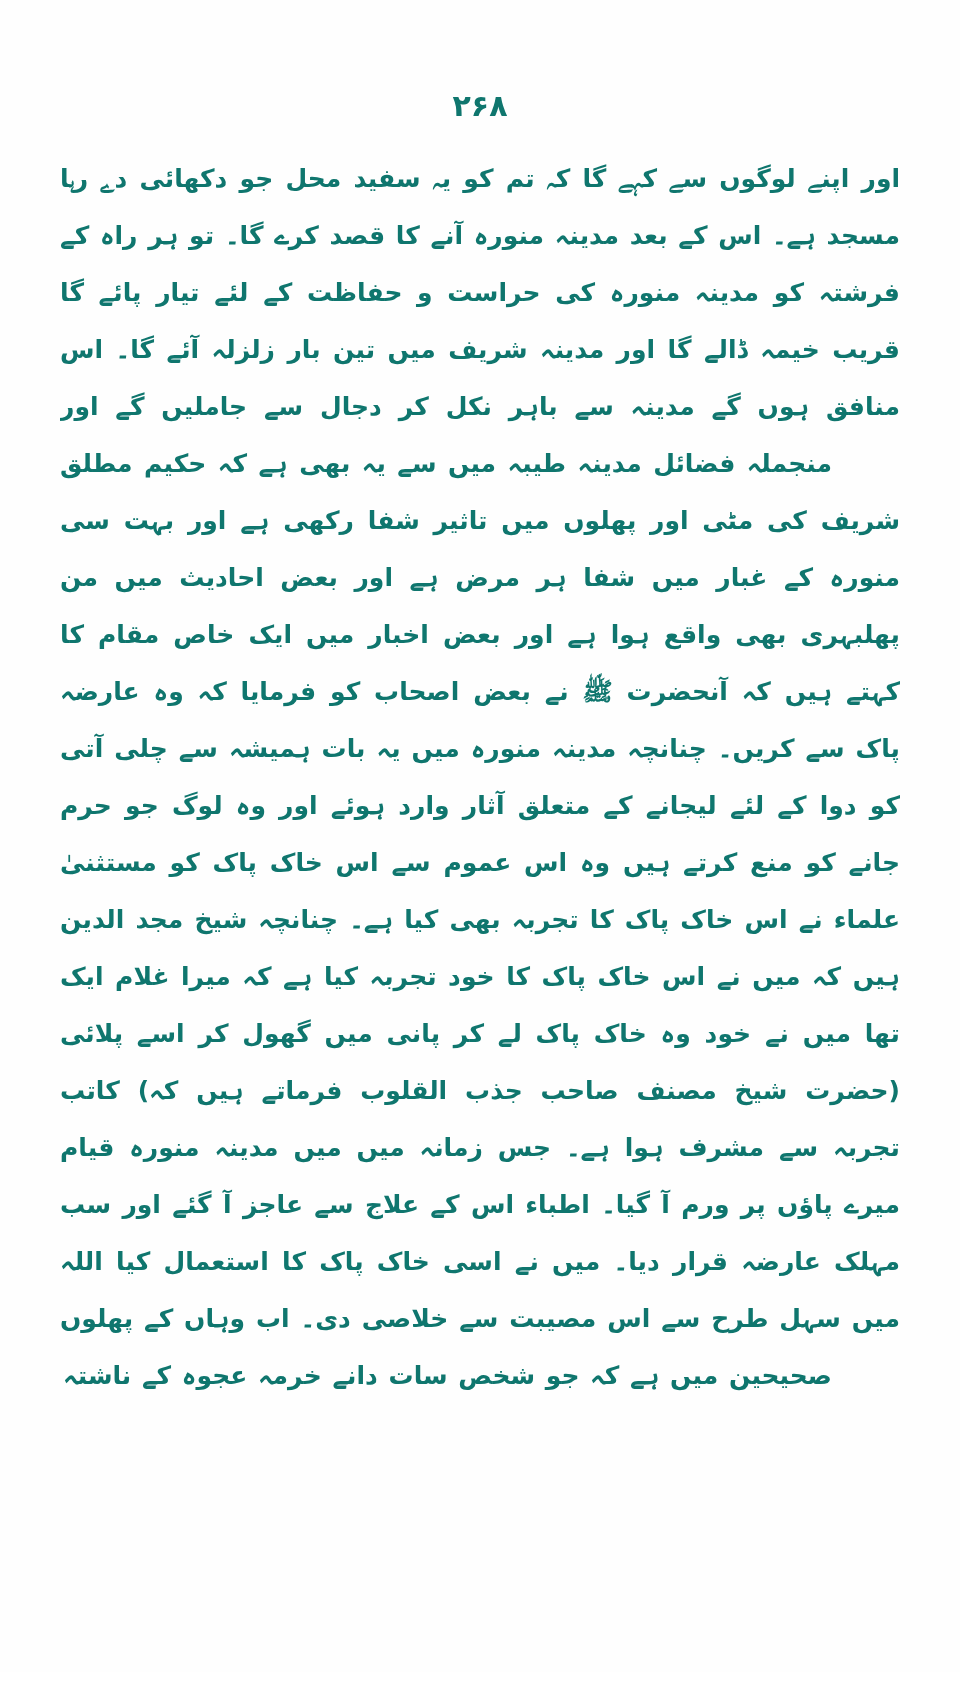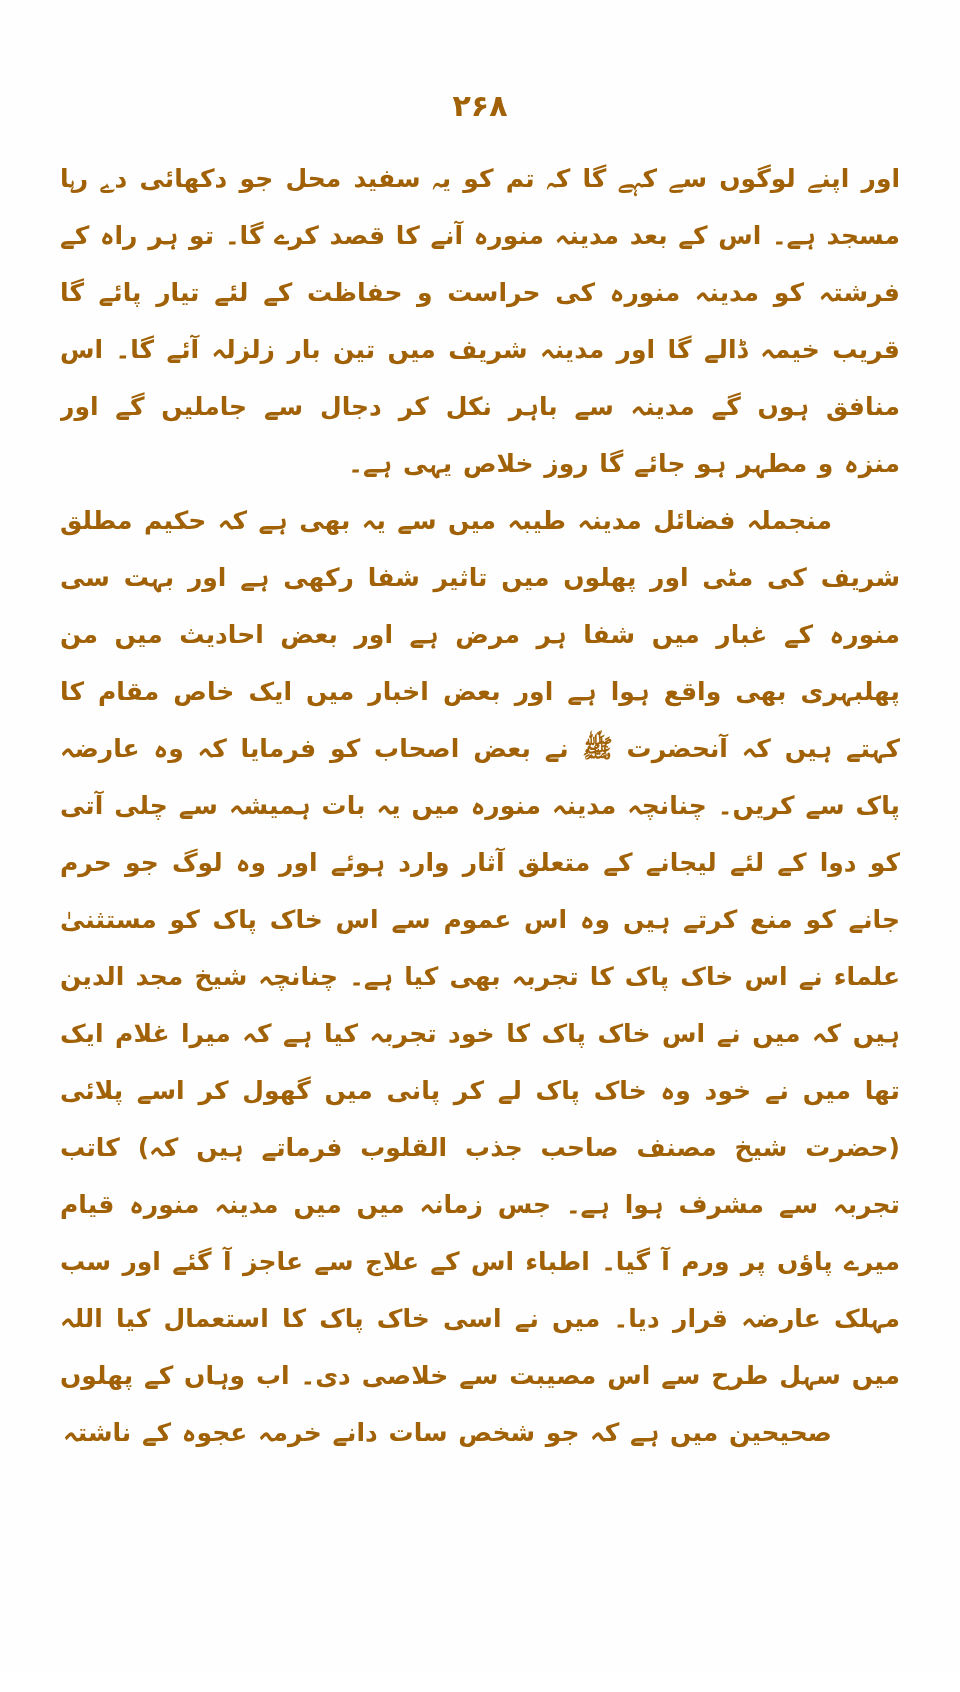--- a/index.html
+++ b/index.html
@@ -7,21 +7,21 @@
     padding: 0;
     background: #ffffff;
   }
   .page {
     position: relative;
     width: 960px;
     height: 1672px;
     background: #fefefe;
     overflow: hidden;
     font-family: "DejaVu Sans", sans-serif;
-    color: #a16207;
+    color: #0f766e;
   }
   .page-number {
     position: absolute;
     top: 88px;
     left: 0;
     width: 100%;
     text-align: center;
     font-size: 30px;
     font-weight: bold;
     letter-spacing: 2px;
@@ -57,21 +57,20 @@
 <body>
 
 <div class="page">
   <div class="page-number">۲۶۸</div>
   <div class="text-block" id="lines-container">
       <div class="line" dir="rtl">اور اپنے لوگوں سے کہے گا کہ تم کو یہ سفید محل جو دکھائی دے رہا ہے کونسا ہے؟ یہ احمد ﷺ کی</div>
       <div class="line" dir="rtl">مسجد ہے۔ اس کے بعد مدینہ منورہ آنے کا قصد کرے گا۔ تو ہر راہ کے سرے پر ایک ایک</div>
       <div class="line" dir="rtl">فرشتہ کو مدینہ منورہ کی حراست و حفاظت کے لئے تیار پائے گا اور وادی مجتمع السیول کے</div>
       <div class="line" dir="rtl">قریب خیمہ ڈالے گا اور مدینہ شریف میں تین بار زلزلہ آئے گا۔ اس وقت جتنے کافر فاسق و</div>
       <div class="line" dir="rtl">منافق ہوں گے مدینہ سے باہر نکل کر دجال سے جاملیں گے اور مدینہ ہر خبیث نجس سے</div>
-      <div class="line para-end" dir="rtl">منزہ و مطہر ہو جائے گا روز خلاص یہی ہے۔</div>
       <div class="line indent" dir="rtl">منجملہ فضائل مدینہ طیبہ میں سے یہ بھی ہے کہ حکیم مطلق جل وعلا شانہ کے مدینہ</div>
       <div class="line" dir="rtl">شریف کی مٹی اور پھلوں میں تاثیر شفا رکھی ہے اور بہت سی احادیث میں آیا ہے کہ مدینہ</div>
       <div class="line" dir="rtl">منورہ کے غبار میں شفا ہر مرض ہے اور بعض احادیث میں من الجذام والبرص کوڑھ اور</div>
       <div class="line" dir="rtl">پھلبہری بھی واقع ہوا ہے اور بعض اخبار میں ایک خاص مقام کا نام صہیب کہتے ہیں۔ بعض</div>
       <div class="line" dir="rtl">کہتے ہیں کہ آنحضرت ﷺ نے بعض اصحاب کو فرمایا کہ وہ عارضہ تپ کا علاج اس خاک</div>
       <div class="line" dir="rtl">پاک سے کریں۔ چنانچہ مدینہ منورہ میں یہ بات ہمیشہ سے چلی آتی ہے۔ اس خاک پاک</div>
       <div class="line" dir="rtl">کو دوا کے لئے لیجانے کے متعلق آثار وارد ہوئے اور وہ لوگ جو حرم شریف کی مٹی لے</div>
       <div class="line" dir="rtl">جانے کو منع کرتے ہیں وہ اس عموم سے اس خاک پاک کو مستثنیٰ کرتے ہیں۔ واللہ اعلم اکثر</div>
       <div class="line" dir="rtl">علماء نے اس خاک پاک کا تجربہ بھی کیا ہے۔ چنانچہ شیخ مجد الدین فیروز آبادی فرماتے</div>
       <div class="line" dir="rtl">ہیں کہ میں نے اس خاک پاک کا خود تجربہ کیا ہے کہ میرا غلام ایک سال کامل بخار میں مبتلا</div>

